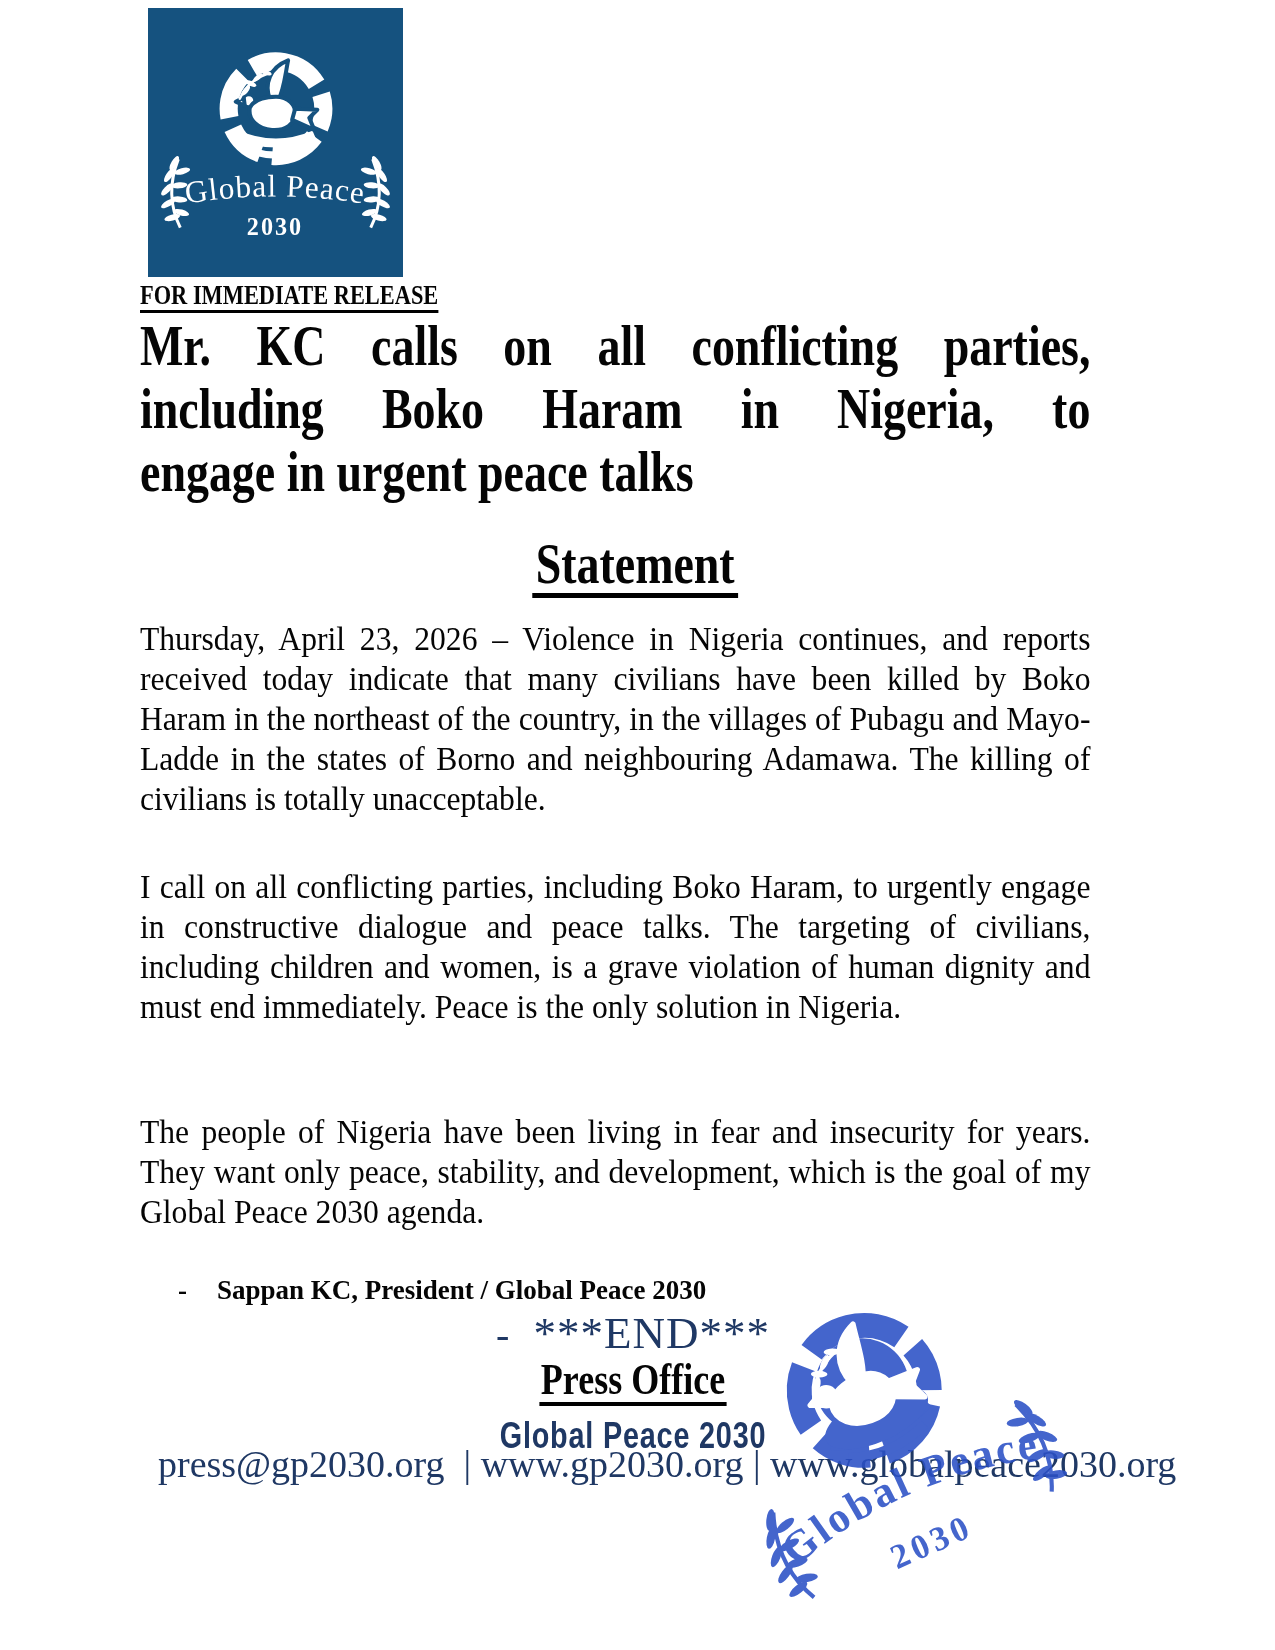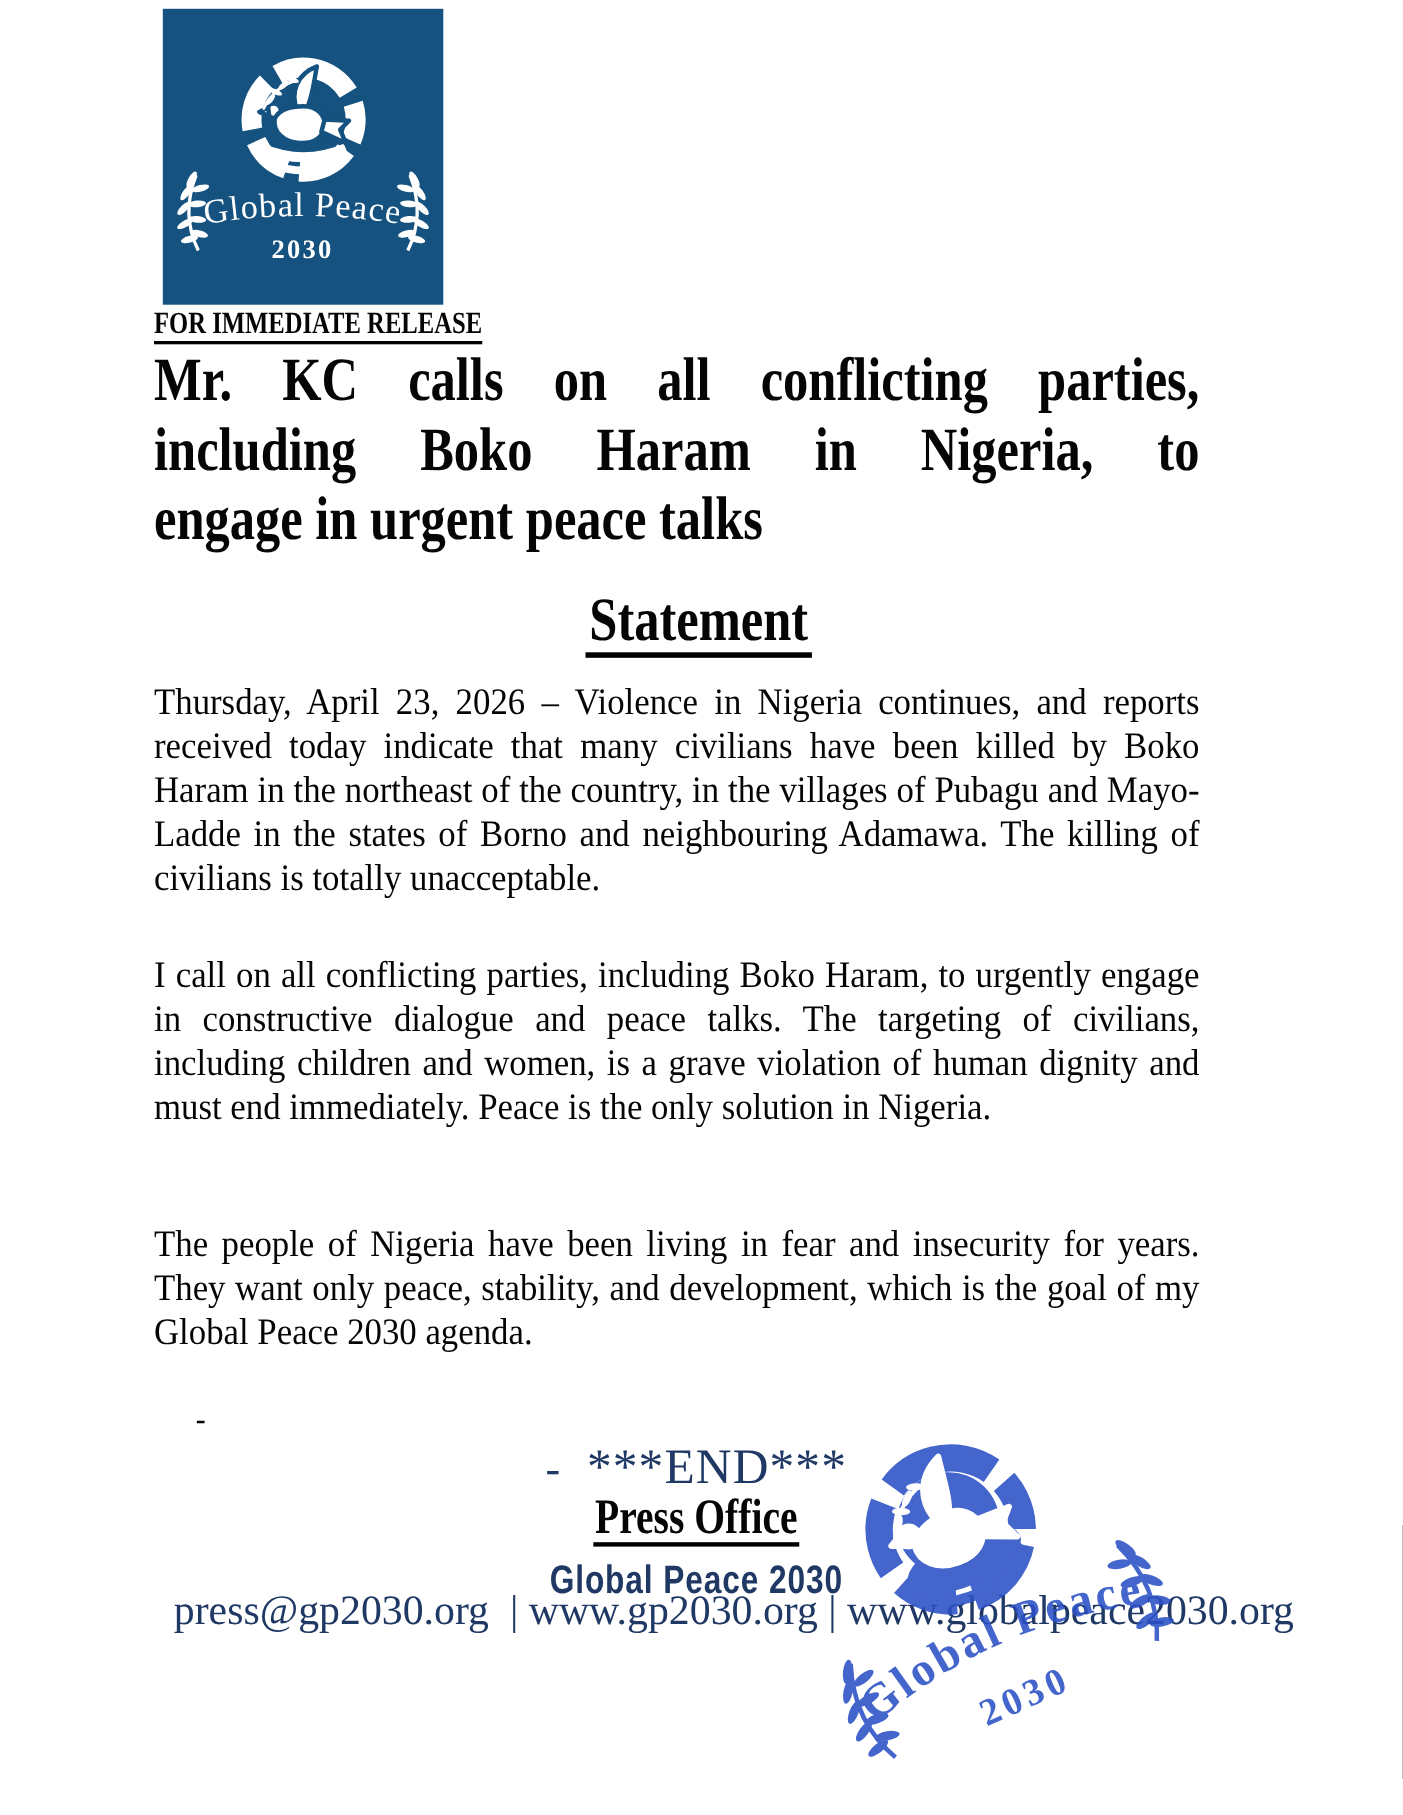--- a/index.html
+++ b/index.html
@@ -172,20 +172,21 @@
   <div class="statement">
     <span>Statement</span>
   </div>
 
   <p class="para p1">Thursday, April 23, 2026 – Violence in Nigeria continues, and reports received today indicate that many civilians have been killed by Boko Haram in the northeast of the country, in the villages of Pubagu and Mayo-Ladde in the states of Borno and neighbouring Adamawa. The killing of civilians is totally unacceptable.</p>
   <p class="para p2">I call on all conflicting parties, including Boko Haram, to urgently engage in constructive dialogue and peace talks. The targeting of civilians, including children and women, is a grave violation of human dignity and must end immediately. Peace is the only solution in Nigeria.</p>
   <p class="para p3">The people of Nigeria have been living in fear and insecurity for years. They want only peace, stability, and development, which is the goal of my Global Peace 2030 agenda.</p>
 
   <div class="attribution">
     <span class="a-dash">-</span>
+    <span class="a-name">Sappan KC, President / Global Peace 2030</span>
   </div>
 
   <div class="endline">
     <span class="e-dash">-</span>
     <span class="e-label">***END***</span>
   </div>
 
   <div class="press-office">
     <span>Press Office</span>
   </div>

